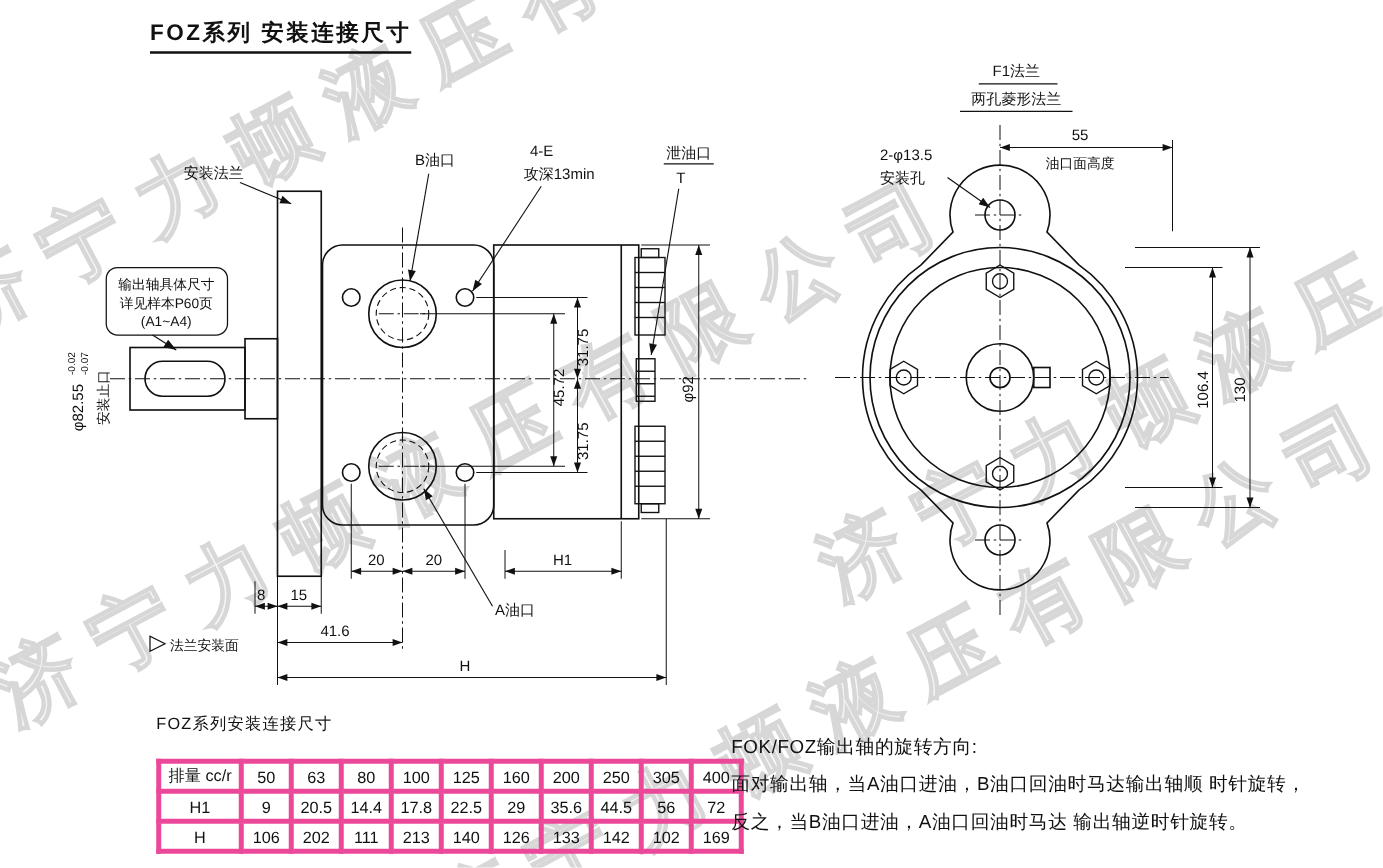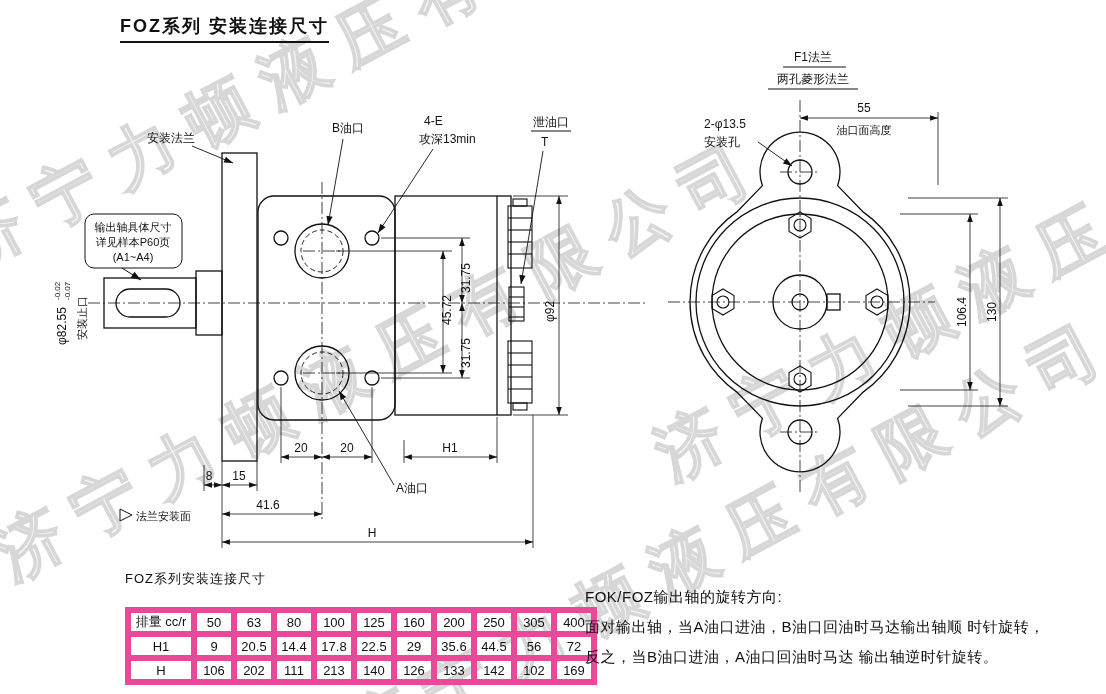--- a/index.html
+++ b/index.html
@@ -19,21 +19,21 @@
     position:absolute; left:120px; top:14px; z-index:3;
     font-size:18px; font-weight:bold; letter-spacing:2px;
     border-bottom:2px solid #111; padding-bottom:3px;
   }
   svg.drawing { position:absolute; left:0; top:0; z-index:2; }
   svg text { fill:#111; }
   .table-wrap { position:absolute; left:125px; top:570px; z-index:3; }
   .table-title { font-size:13px; letter-spacing:1px; margin-bottom:19px; }
   table.dims { border-collapse:collapse; background:transparent; }
   table.dims td {
-    border:6px solid #ec4899; text-align:center; font-size:13px;
+    border:4px solid #ec4899; text-align:center; font-size:13px;
     height:24px; min-width:40px; padding:0 3px;
   }
   table.dims td.rowhead { min-width:66px; }
   .notes { position:absolute; left:585px; top:588px; width:505px; z-index:3; font-size:15px; }
   .notes .nline { margin-bottom:11px; letter-spacing:0.5px; }
 </style>
 </head>
 <body>
 
 <div class="wm" style="transform:translate(-60px,210px) rotate(-28deg);">济宁力顿液压有限公司</div>

